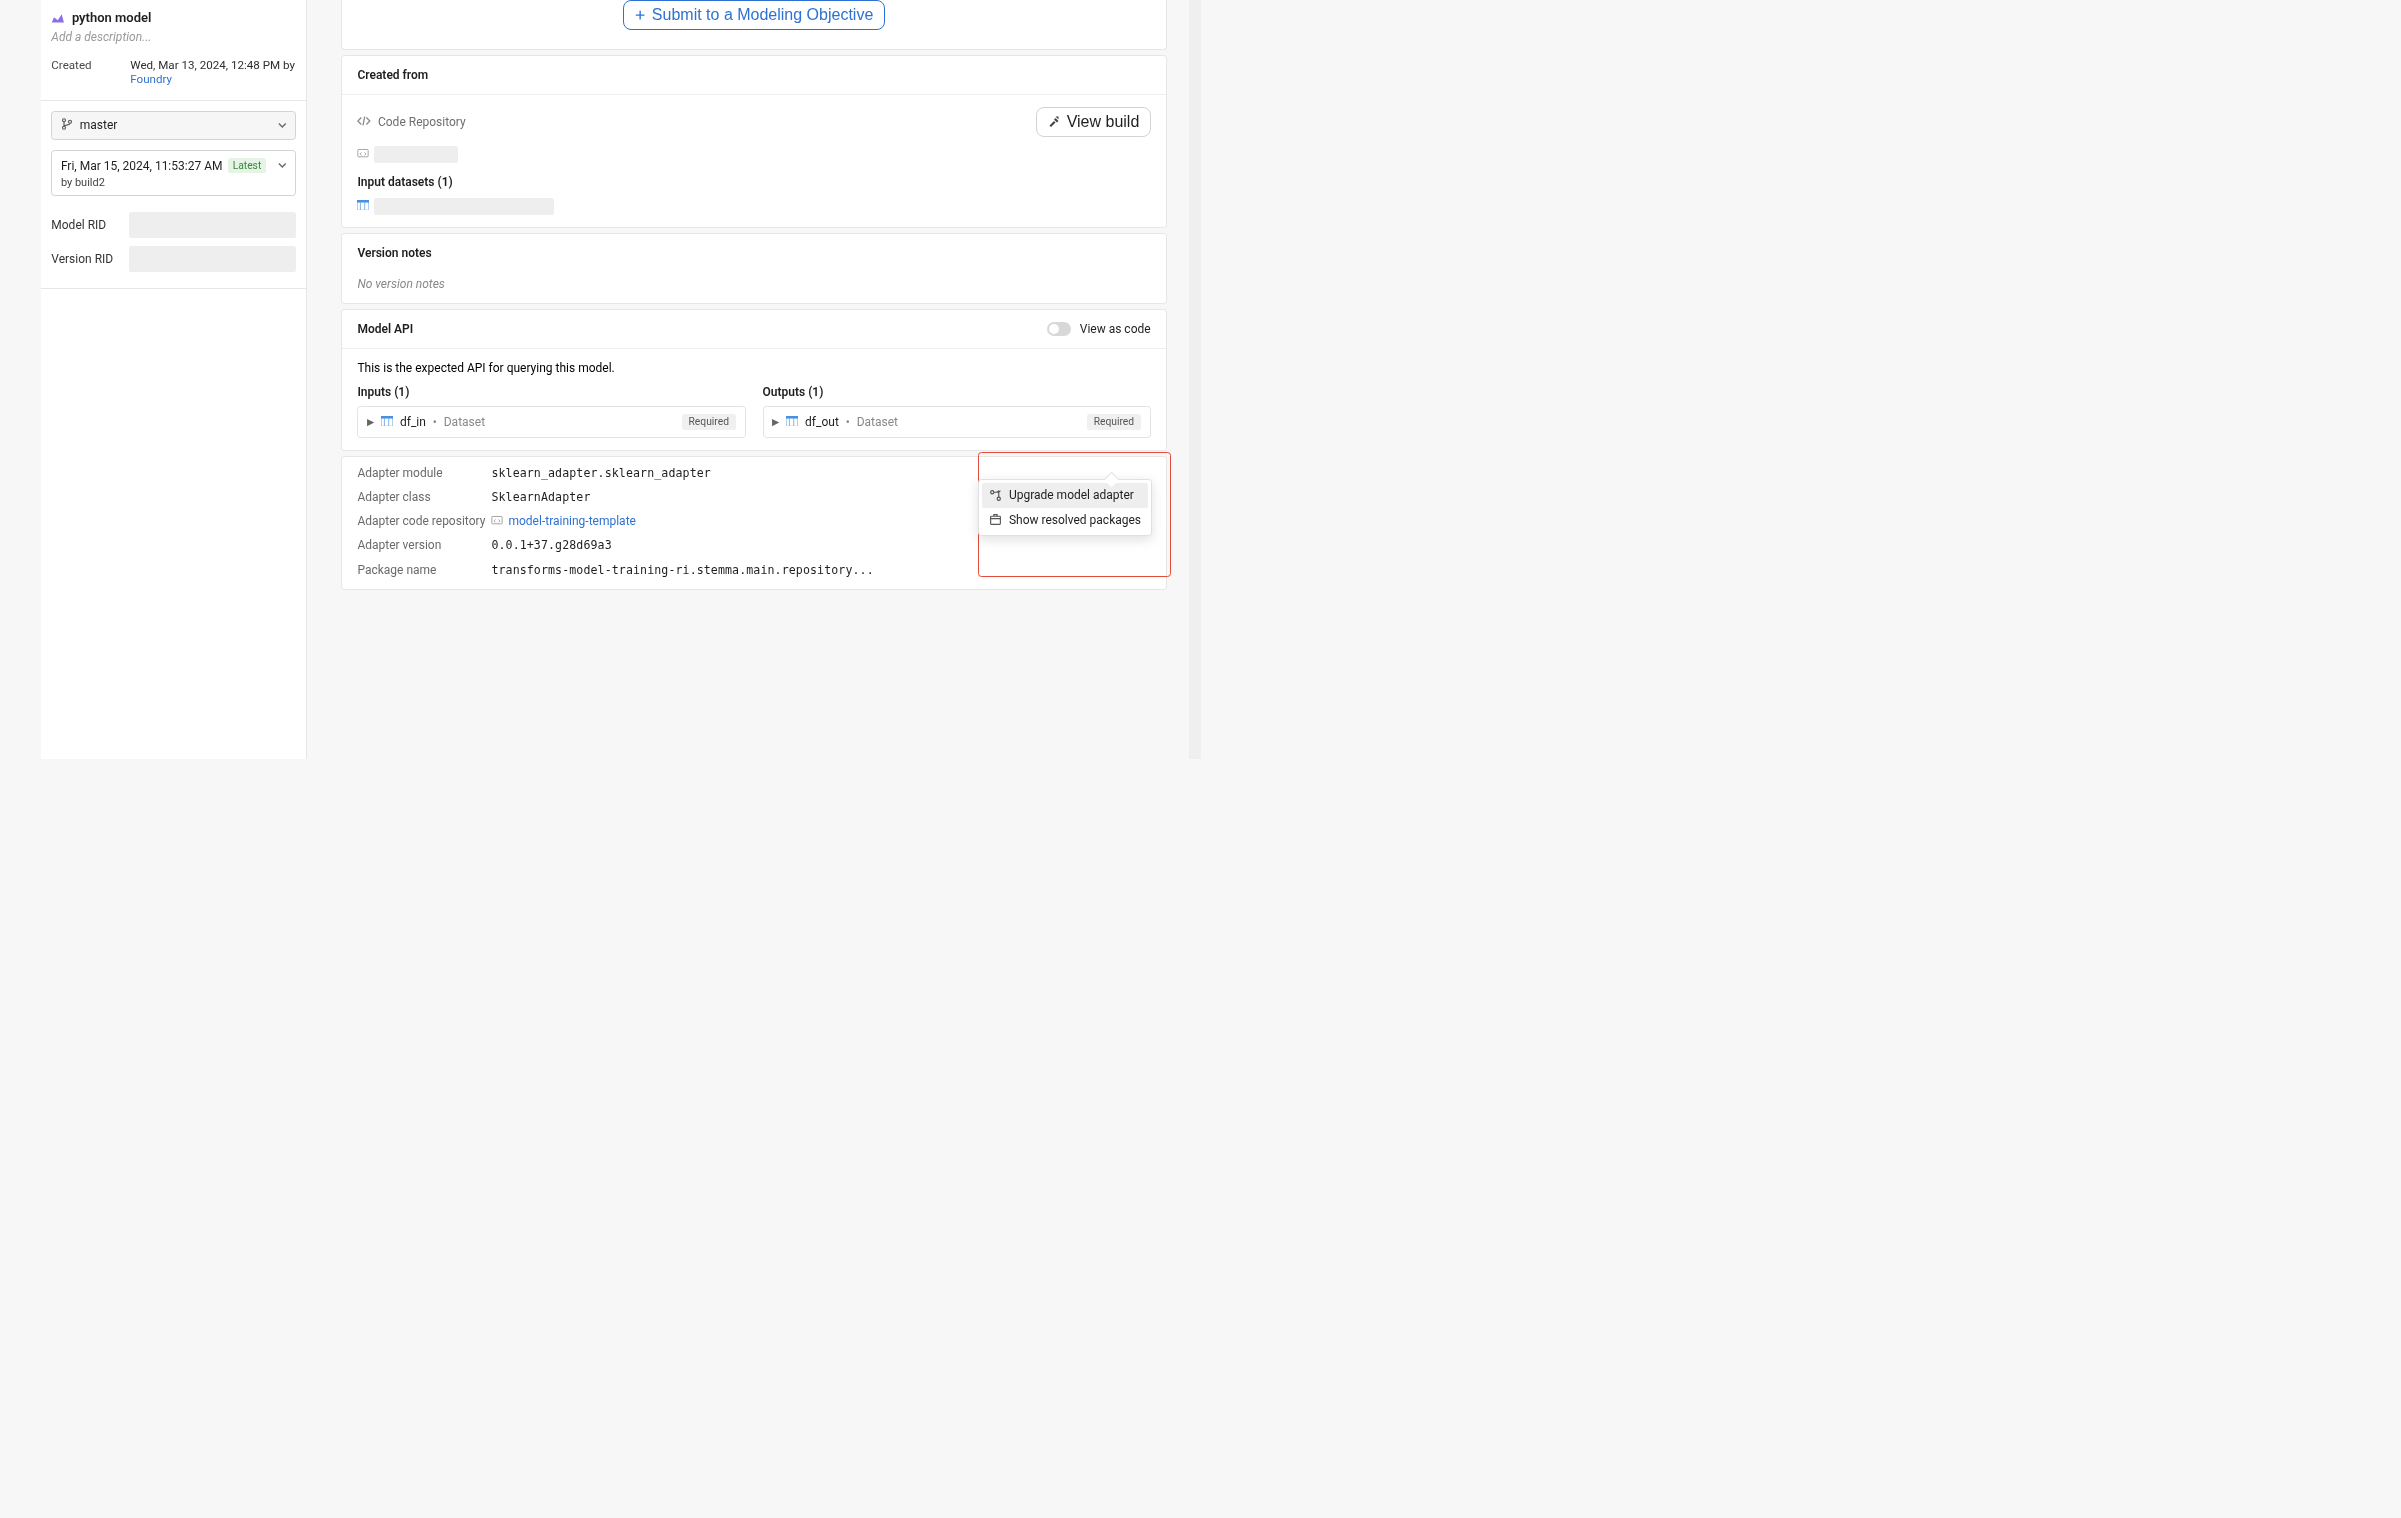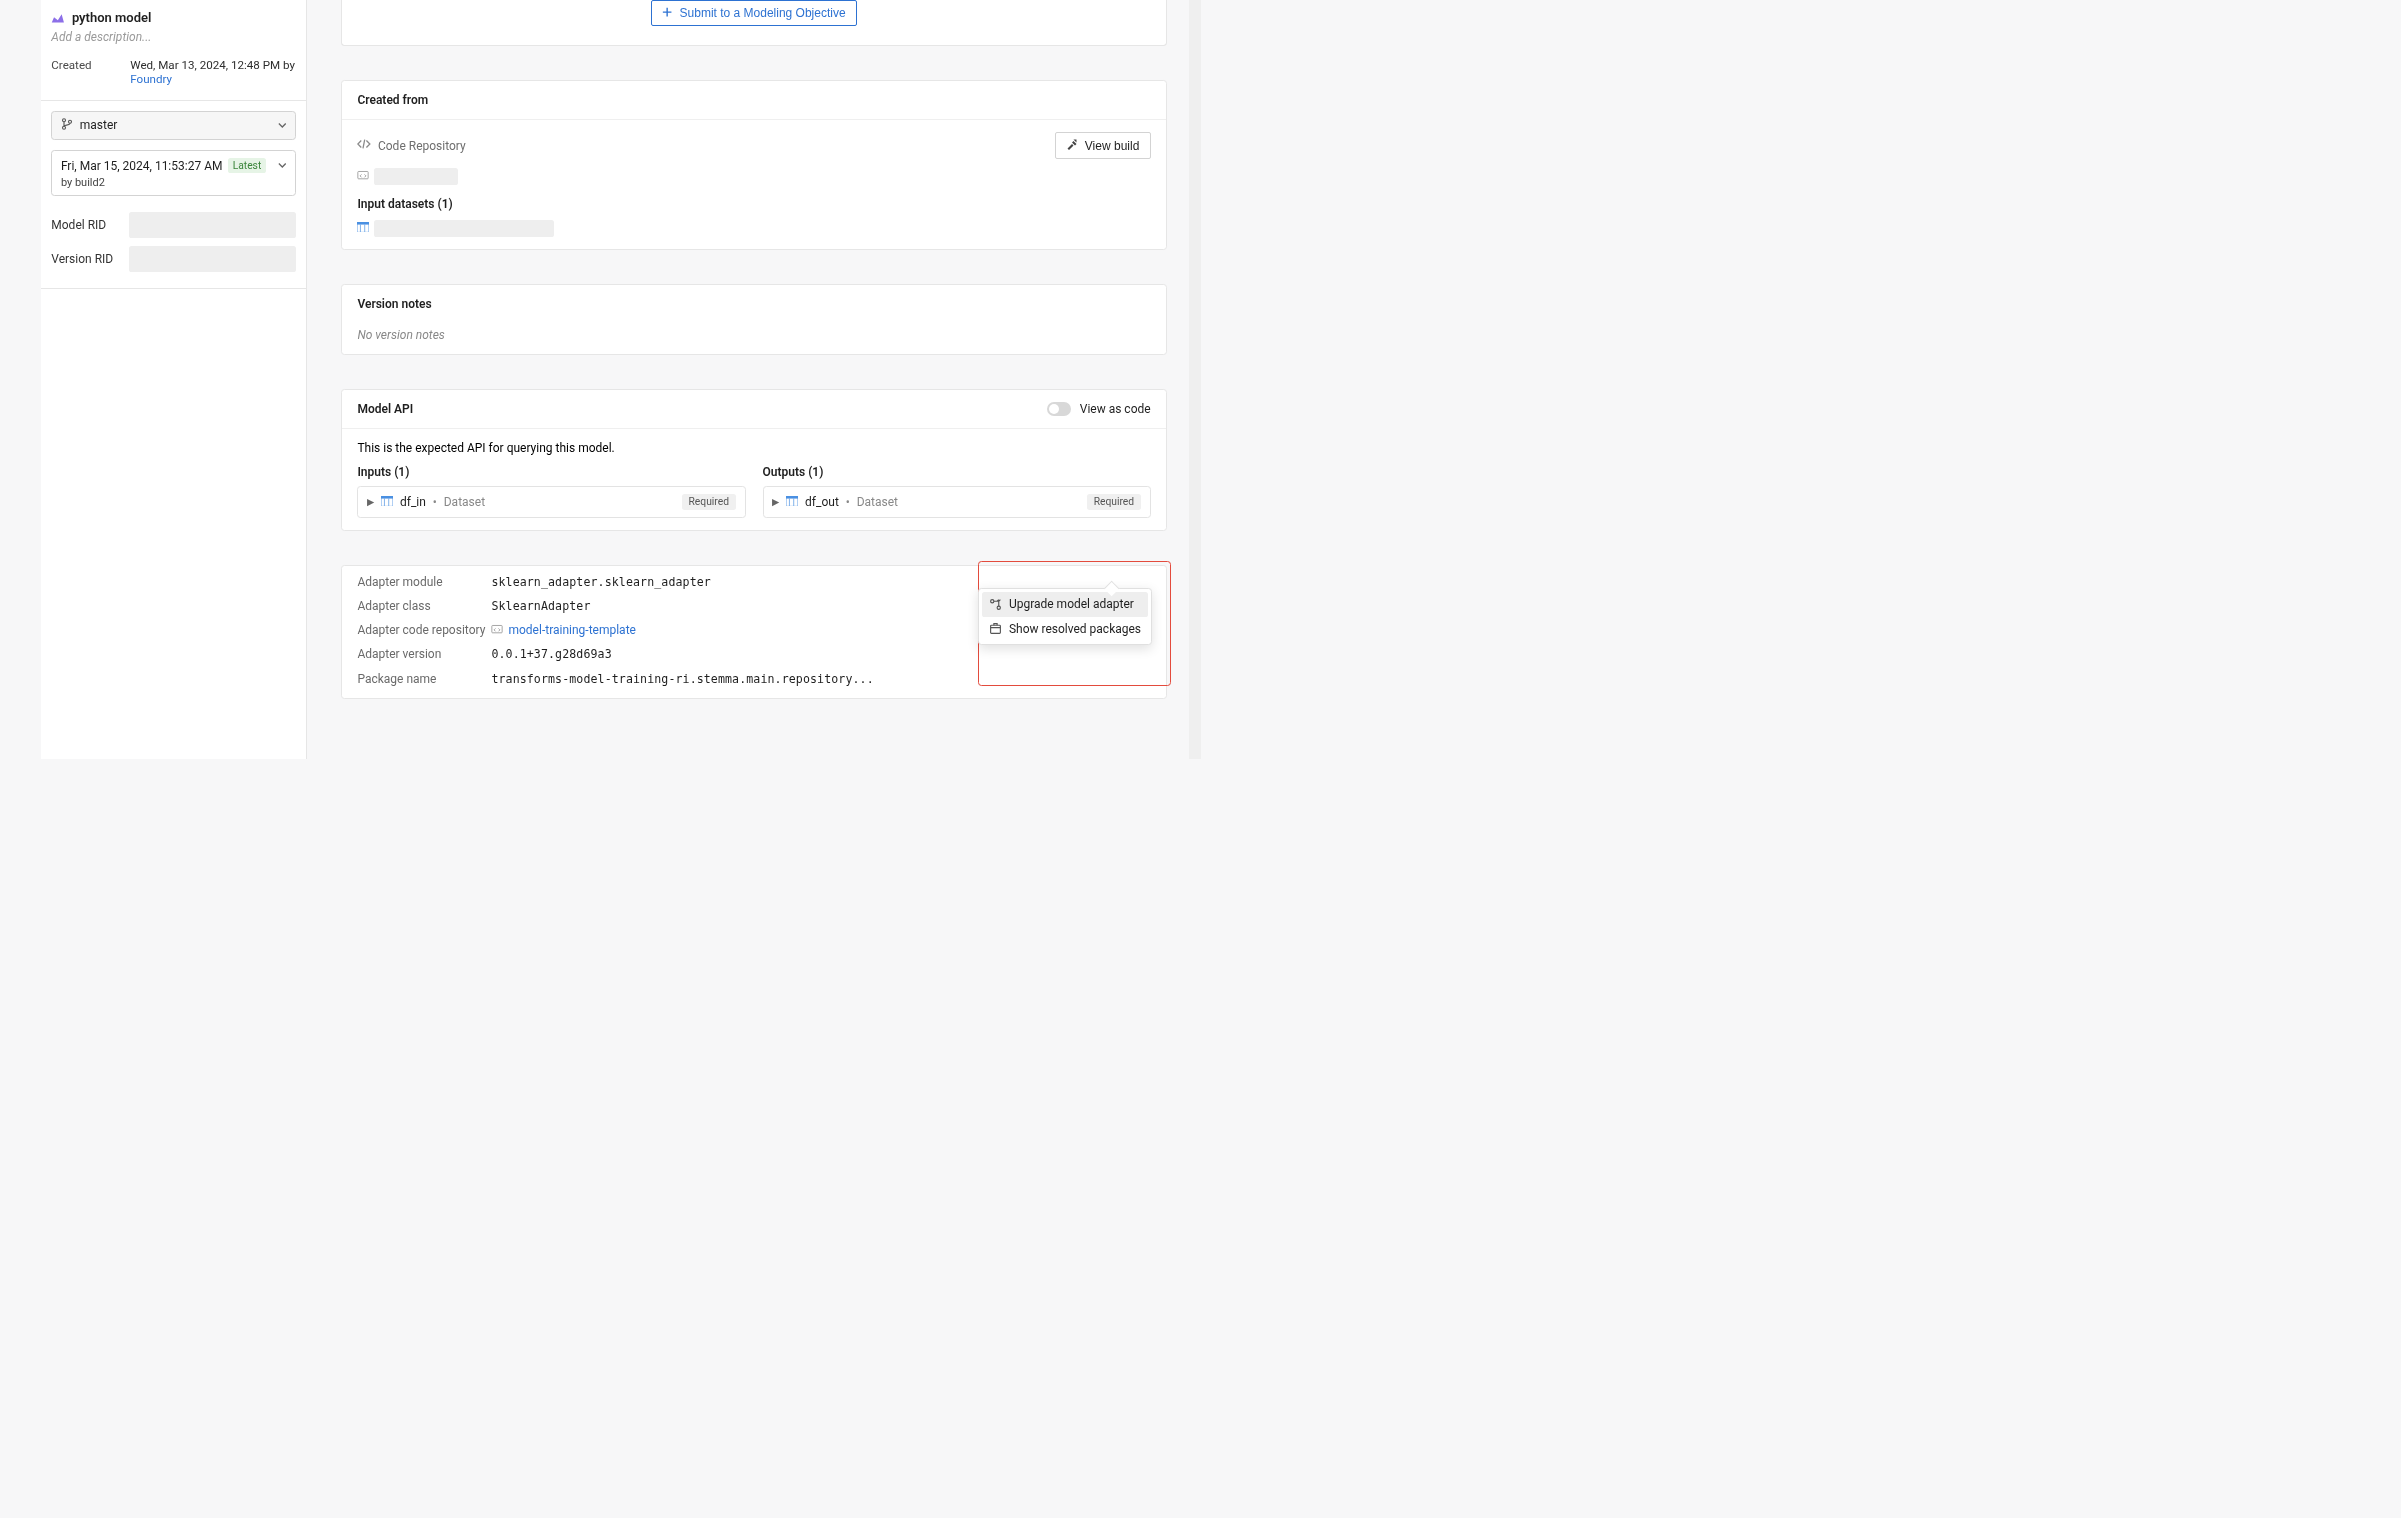--- a/index.html
+++ b/index.html
@@ -70,32 +70,32 @@
   padding: 0 0 19px 0;
   display: flex;
   justify-content: center;
 }
 .btn {
   display: inline-flex;
   align-items: center;
   gap: 6.9px;
   border: 0.9px solid #d3d3d3;
   background: #fff;
-  border-radius: 2px;
+  border-radius: 8px;
   padding: 5.1px 10.3px;
-  font-size: 12px;
+  font-size: 16px;
   cursor: pointer;
   color: #1f1f1f;
 }
 .btn.primary-outline { border-color: #2d72d2; color: #2d72d2; }
 .panel {
   background: #fff;
   border: 0.9px solid #e6e6e6;
   border-radius: 3.4px;
-  margin-top: 34px;
+  margin-top: 5px;
 }
 .panel-header {
   padding: 12px 15.4px;
   font-weight: 600;
   border-bottom: 0.9px solid #efefef;
   display: flex;
   align-items: center;
 }
 .panel-header.noborder { border-bottom: none; }
 .panel-body { padding: 12px 15.4px; }

